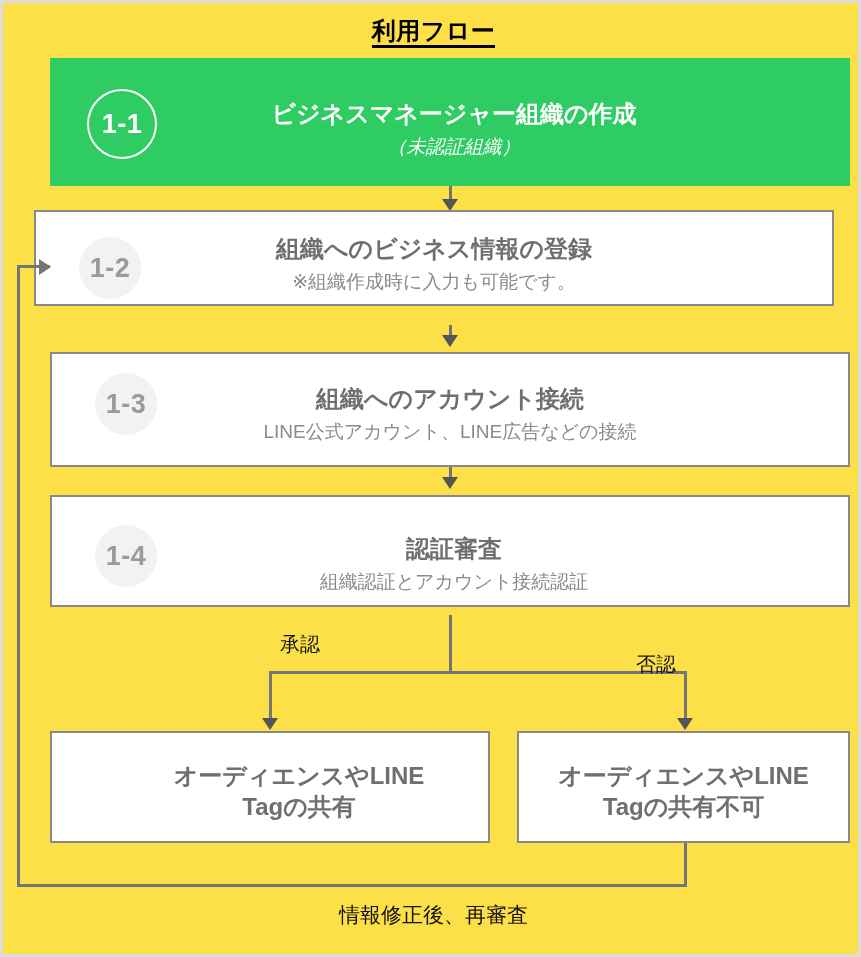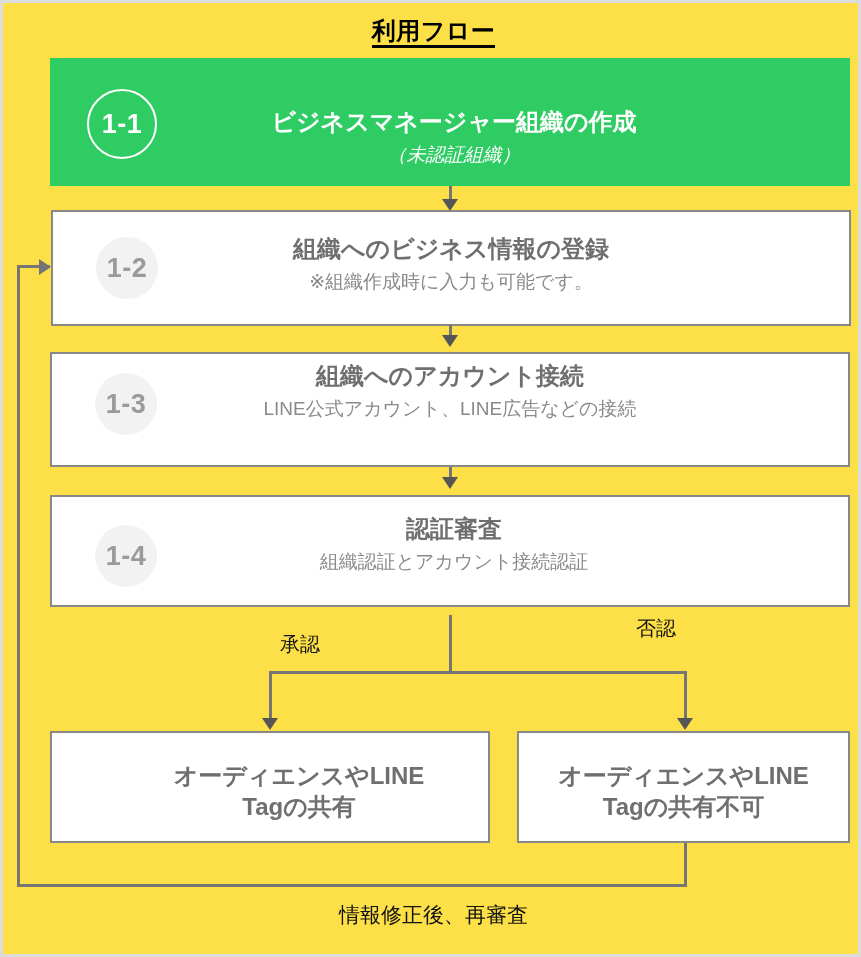--- a/index.html
+++ b/index.html
@@ -164,76 +164,76 @@
 <div class="page">
 
   <div class="flow-title">
     <span>利用フロー</span>
   </div>
 
   <div class="step step-green" style="left:47px; top:55px; width:800px; height:128px;">
     <div class="badge badge-green" style="left:37px; top:31px;">
       <span>1-1</span>
     </div>
-    <div class="step-text" style="top:48px;margin-left:8px;">
+    <div class="step-text" style="top:40px;margin-left:8px;">
       <div class="step-head">ビジネスマネージャー組織の作成</div>
       <div class="step-sub">（未認証組織）</div>
     </div>
   </div>
 
   <div class="line-v" style="left:446px; top:183px; height:22px;"></div>
   <div class="arrow-down" style="left:439px; top:196px;"></div>
 
-  <div class="step step-plain" style="left:48px; top:207px; width:800px; height:116px;">
+  <div class="step step-plain" style="left:31px; top:207px; width:800px; height:96px;">
     <div class="badge badge-gray" style="left:43px; top:25px;">
       <span>1-2</span>
     </div>
     <div class="step-text" style="top:21px;">
       <div class="step-head">組織へのビジネス情報の登録</div>
       <div class="step-sub">※組織作成時に入力も可能です。</div>
     </div>
   </div>
 
   <div class="line-v" style="left:446px; top:322px; height:18px;"></div>
   <div class="arrow-down" style="left:439px; top:332px;"></div>
 
   <div class="step step-plain" style="left:47px; top:349px; width:800px; height:115px;">
     <div class="badge badge-gray" style="left:43px; top:19px;">
       <span>1-3</span>
     </div>
-    <div class="step-text" style="top:6px;">
+    <div class="step-text" style="top:29px;">
       <div class="step-head">組織へのアカウント接続</div>
       <div class="step-sub">LINE公式アカウント、LINE広告などの接続</div>
     </div>
   </div>
 
   <div class="line-v" style="left:446px; top:464px; height:18px;"></div>
   <div class="arrow-down" style="left:439px; top:474px;"></div>
 
   <div class="step step-plain" style="left:47px; top:492px; width:800px; height:112px;">
     <div class="badge badge-gray" style="left:43px; top:28px;">
       <span>1-4</span>
     </div>
-    <div class="step-text" style="top:16px;margin-left:8px;">
+    <div class="step-text" style="top:36px;margin-left:8px;">
       <div class="step-head">認証審査</div>
       <div class="step-sub">組織認証とアカウント接続認証</div>
     </div>
   </div>
 
   <div class="line-v" style="left:446px; top:612px; height:58px;"></div>
   <div class="line-h" style="left:266px; top:668px; width:418px;"></div>
 
   <div class="line-v" style="left:266px; top:668px; height:55px;"></div>
   <div class="arrow-down" style="left:259px; top:715px;"></div>
 
   <div class="line-v" style="left:681px; top:668px; height:55px;"></div>
   <div class="arrow-down" style="left:674px; top:715px;"></div>
 
   <div class="branch-label" style="left:277px; top:628px;">承認</div>
-  <div class="branch-label" style="left:633px; top:612px;">否認</div>
+  <div class="branch-label" style="left:633px; top:648px;">否認</div>
 
   <div class="step step-plain" style="left:47px; top:728px; width:440px; height:112px;">
     <div class="step-text" style="top:27px; left:58px; right:0;">
       <div class="step-head-2l">オーディエンスやLINE</div>
       <div class="step-head-2l">Tagの共有</div>
     </div>
   </div>
 
   <div class="step step-plain" style="left:514px; top:728px; width:333px; height:112px;">
     <div class="step-text" style="top:27px;">

